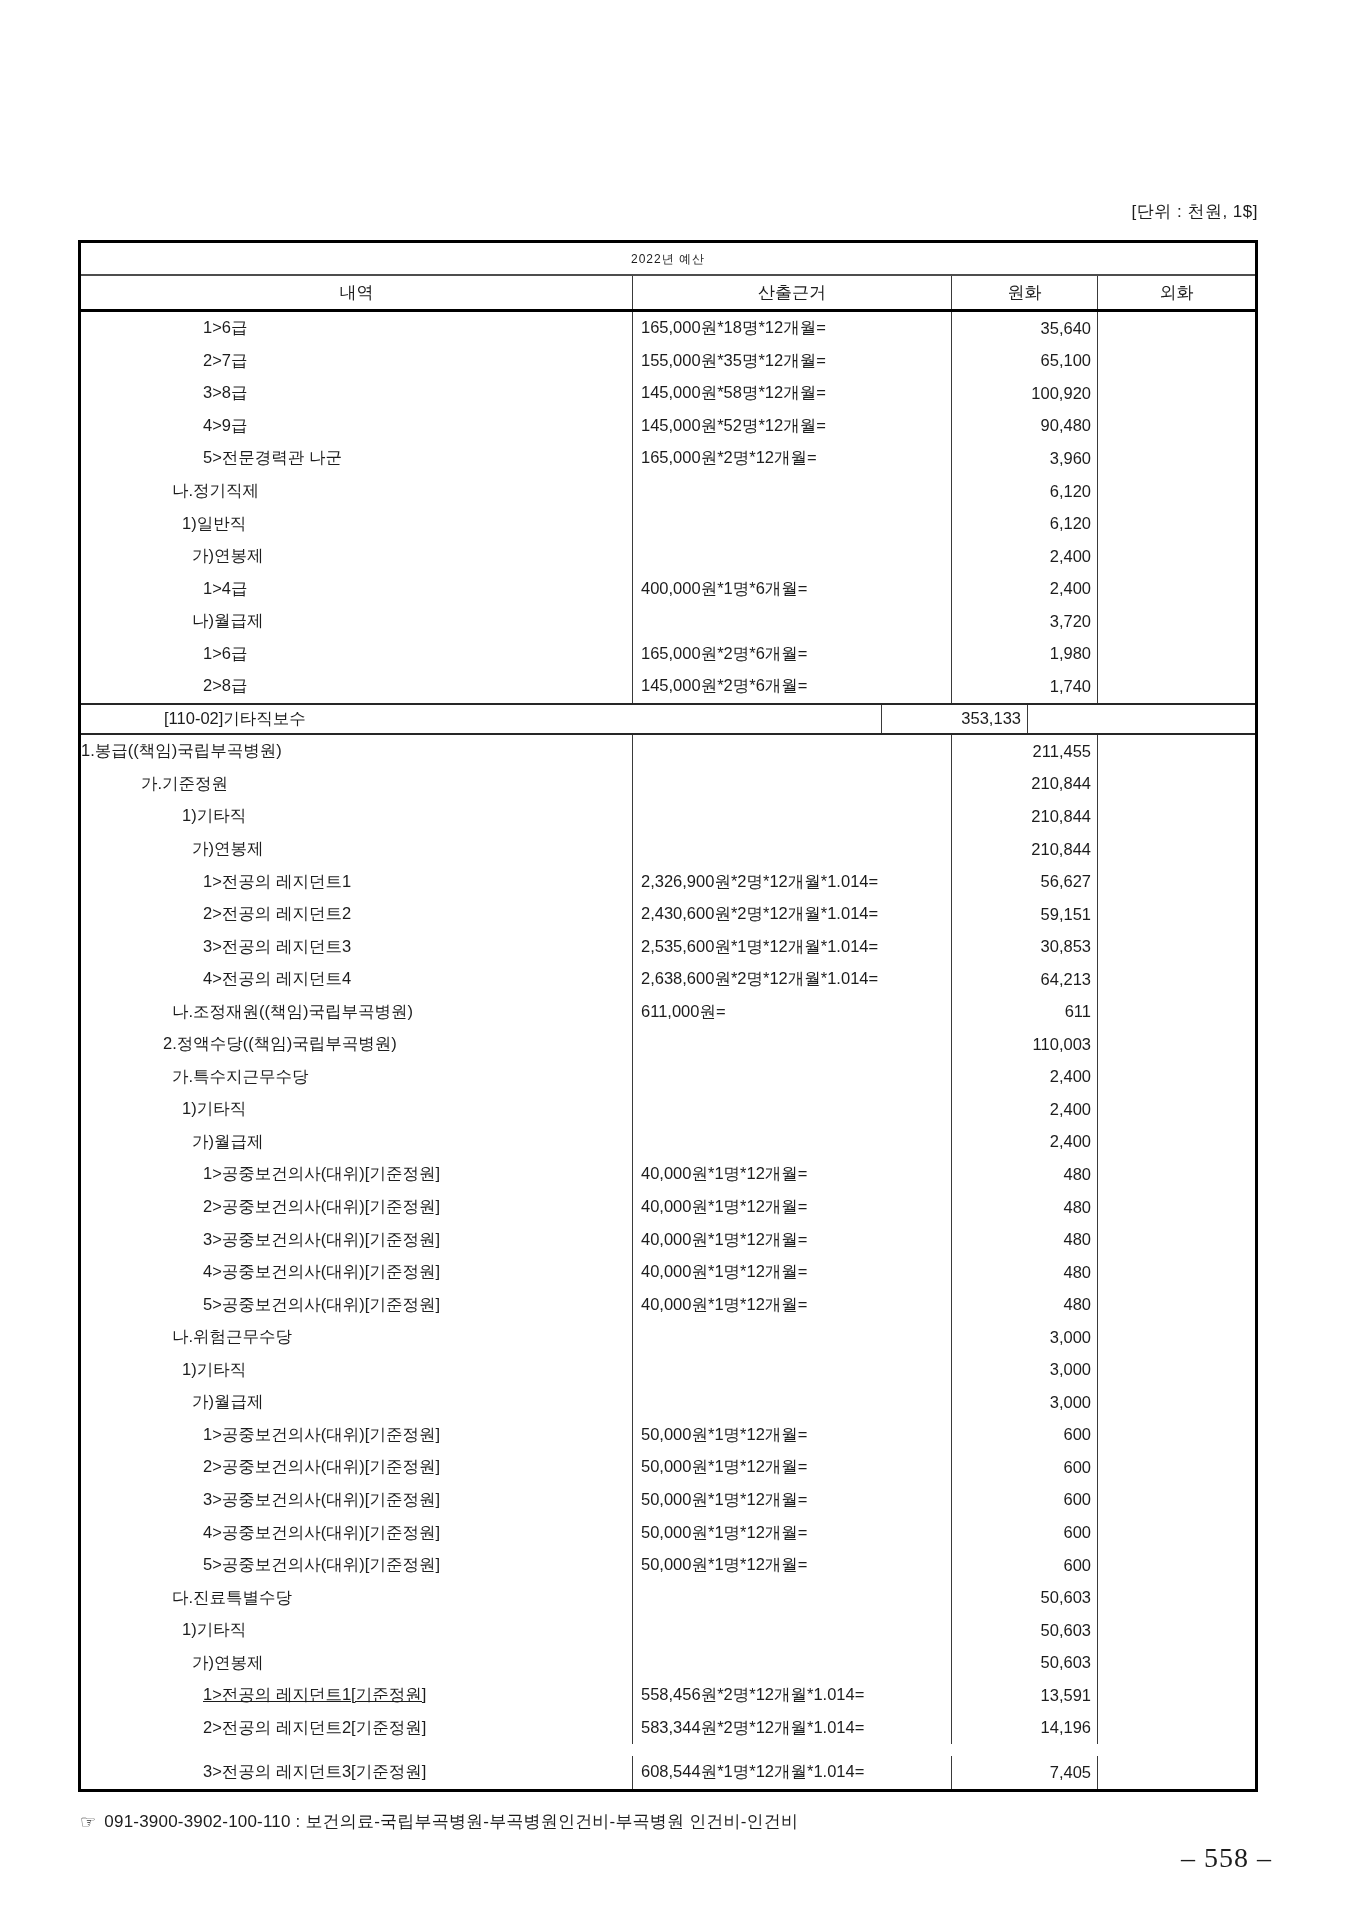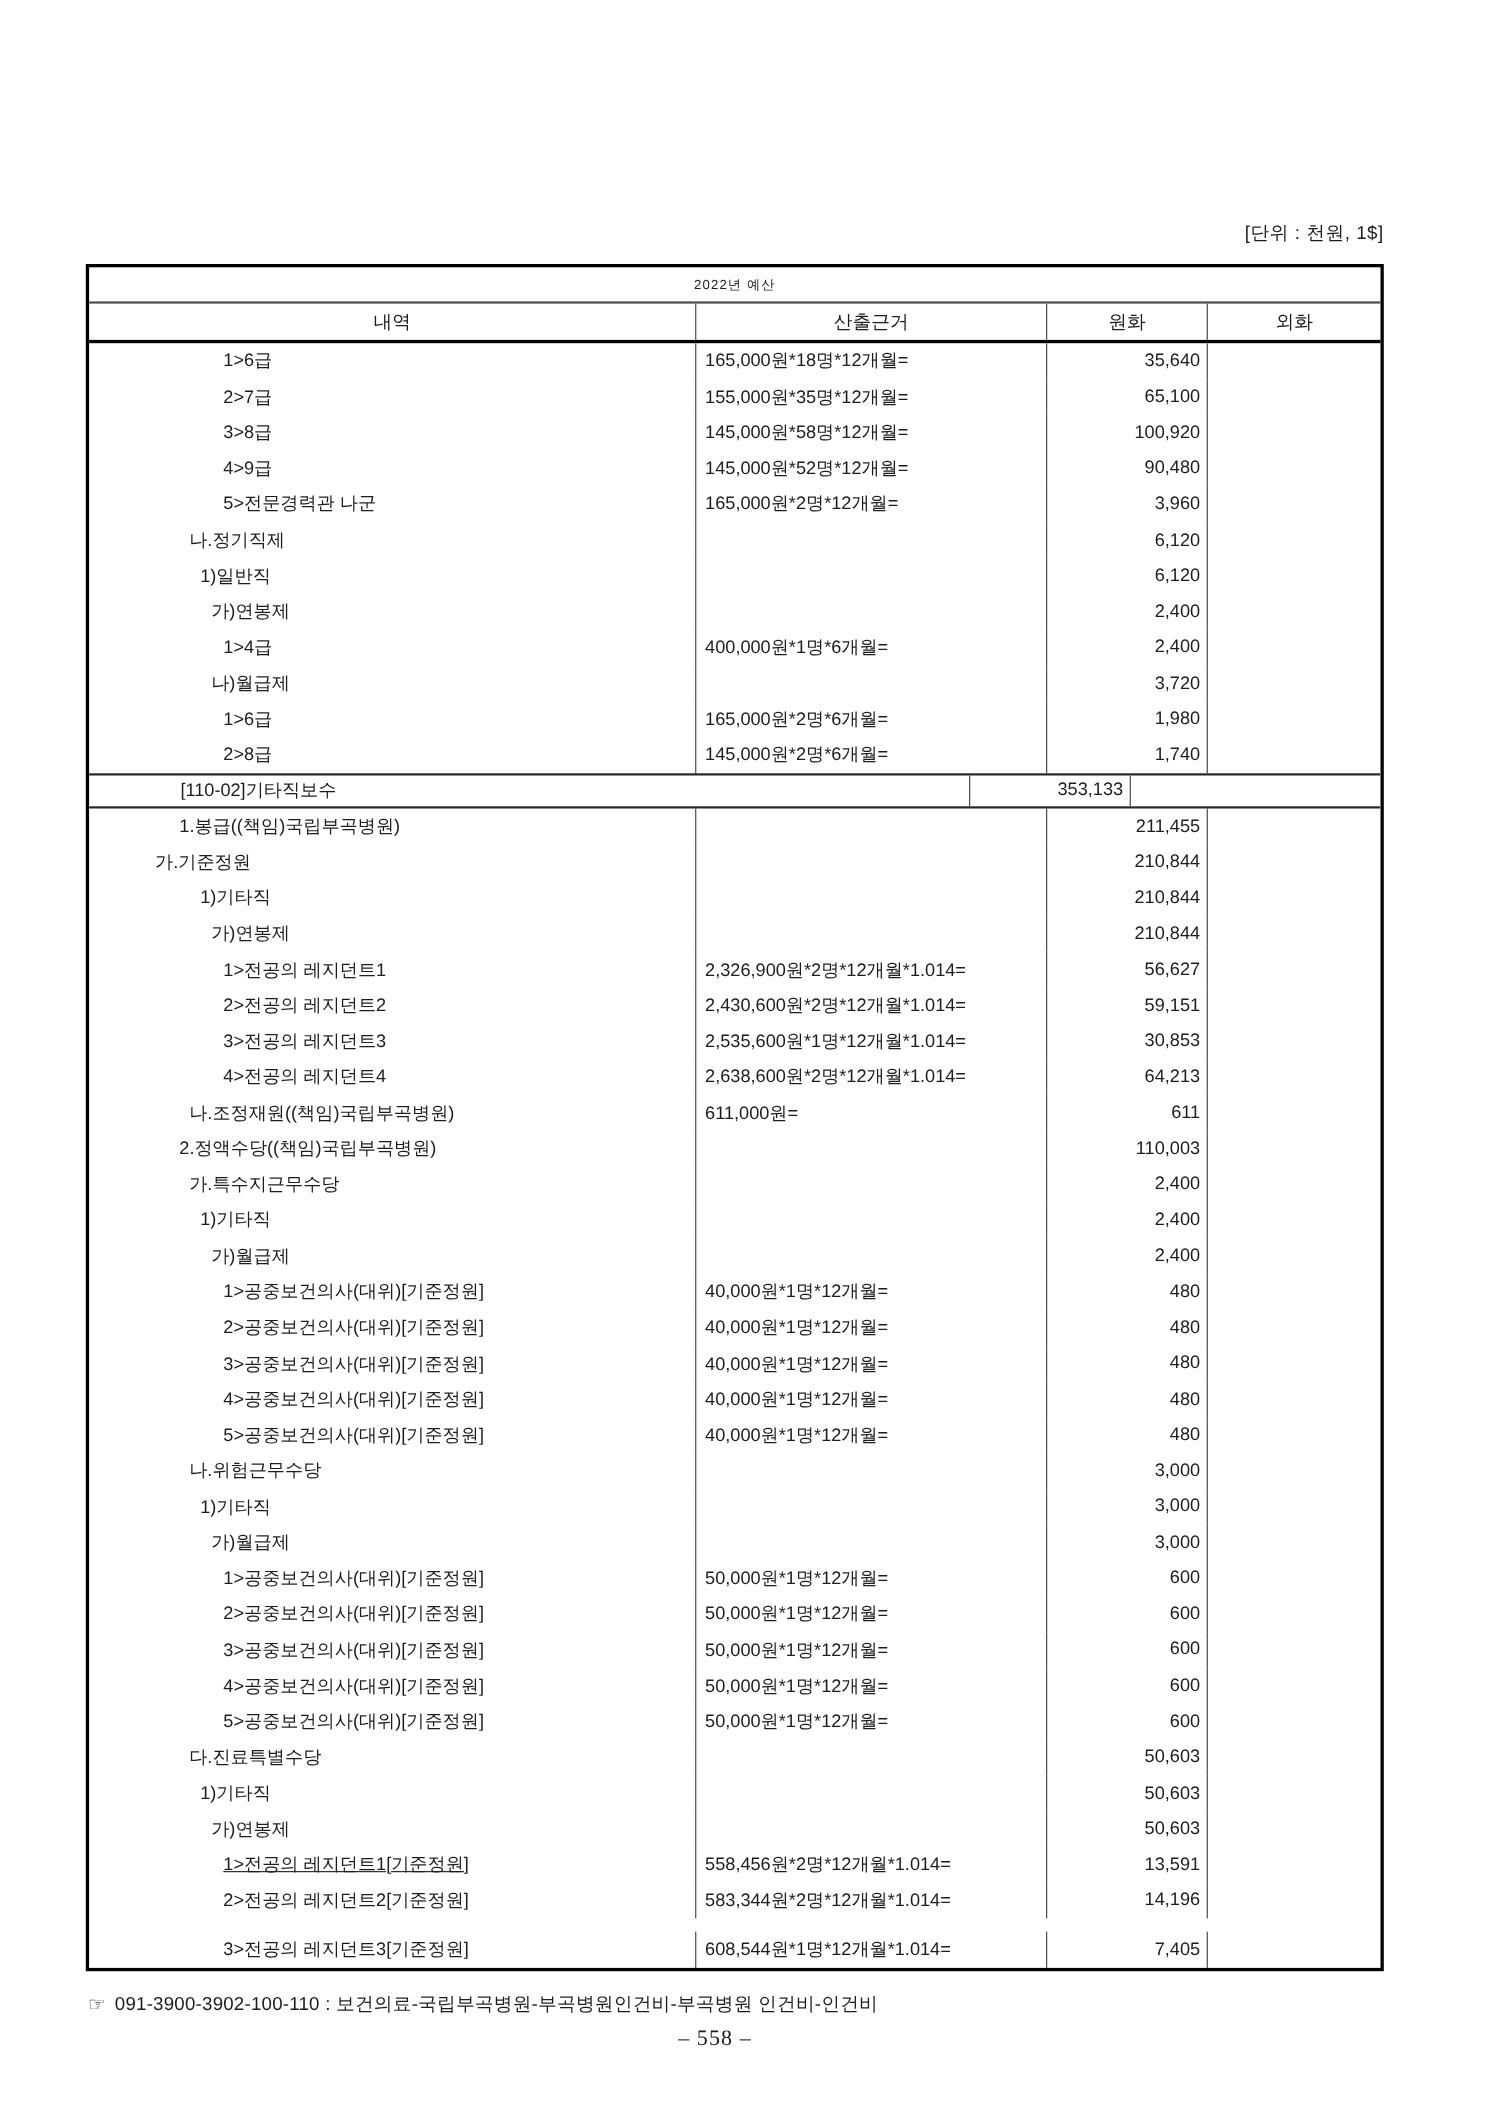--- a/index.html
+++ b/index.html
@@ -58,24 +58,24 @@
   .t-row--gap { margin-top: 12px; }
 
   .footer-note {
     position: absolute; top: 1810px; left: 80px;
     font-size: 17px; letter-spacing: 0.2px;
     display: flex; align-items: center; gap: 8px;
   }
   .footer-note .hand { font-size: 18px; color: #2a2a2a; }
 
   .page-number {
-    position: absolute; top: 1842px; left: 60px; width: 1180px;
-    text-align: center;
+    position: absolute; top: 1842px; left: 92px; width: 1180px;
+    text-align: right;
     font-family: "Liberation Serif", serif;
-    font-size: 20px; letter-spacing: 1px;
+    font-size: 28px; letter-spacing: 1px;
   }
 </style>
 </head>
 <body>
 
 <div class="unit-label">[단위 : 천원, 1$]</div>
 
 <div class="budget-table">
   <div class="t-title">2022년 예산</div>
   <div class="t-head">
@@ -157,21 +157,21 @@
     <div class="c c-krw">1,740</div>
     <div class="c c-fx"></div>
   </div>
       <div class="t-row t-row--section">
     <div class="c c-detail" style="padding-left: 67px;">[110-02]기타직보수</div>
 
     <div class="c c-krw">353,133</div>
     <div class="c c-fx"></div>
   </div>
       <div class="t-row">
-    <div class="c c-detail" style="padding-left: 82px;">1.봉급((책임)국립부곡병원)</div>
+    <div class="c c-detail" style="">1.봉급((책임)국립부곡병원)</div>
     <div class="c c-basis"></div>
     <div class="c c-krw">211,455</div>
     <div class="c c-fx"></div>
   </div>
       <div class="t-row">
     <div class="c c-detail" style="padding-left: 60px;">가.기준정원</div>
     <div class="c c-basis"></div>
     <div class="c c-krw">210,844</div>
     <div class="c c-fx"></div>
   </div>

